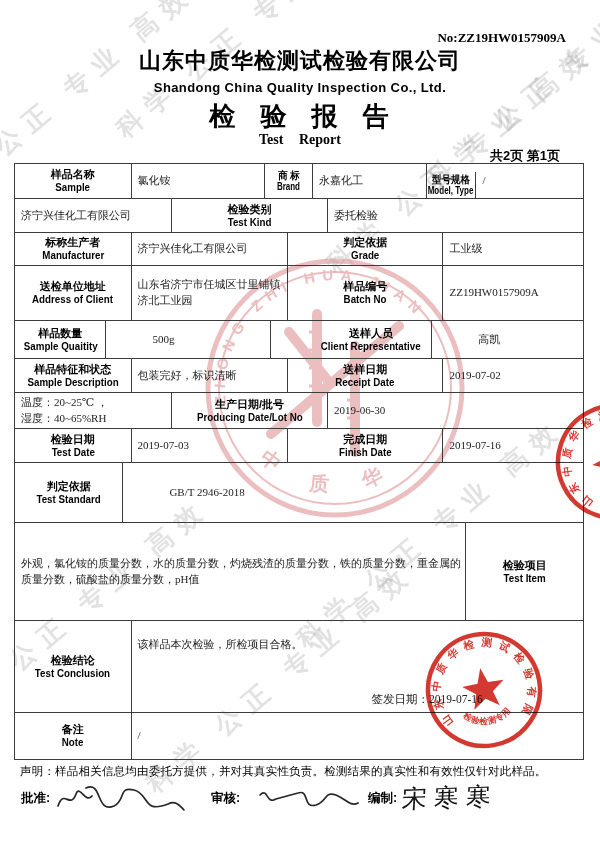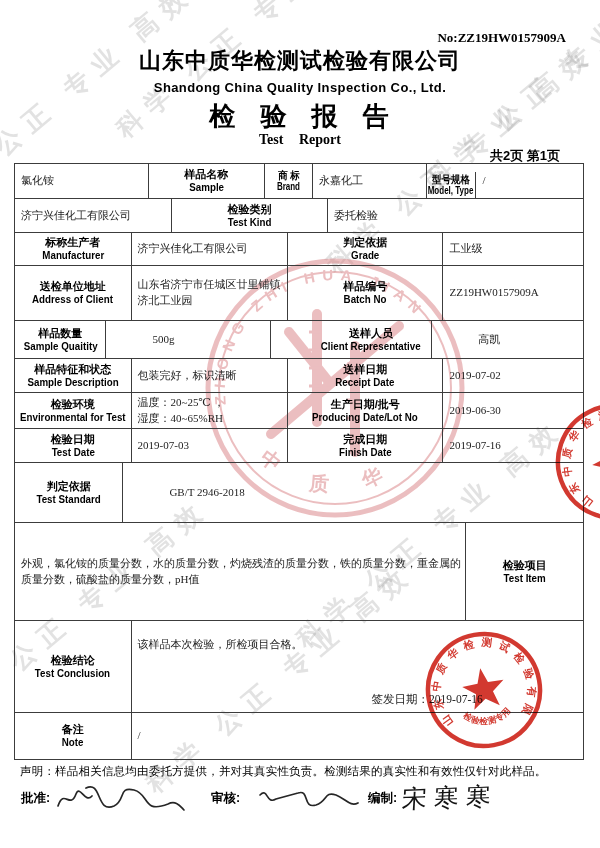--- a/index.html
+++ b/index.html
@@ -113,25 +113,25 @@
   <div class="doc-no">No:ZZ19HW0157909A</div>
   <div class="company-cn">山东中质华检测试检验有限公司</div>
   <div class="company-en">Shandong China Quality Inspection Co., Ltd.</div>
   <div class="title-cn">检 验 报 告</div>
   <div class="title-en">Test Report</div>
   <div class="pagination">共2页  第1页</div>
 
   <div class="rpt-table">
 
     <div class="tr h35">
-      <div class="c val w134">氯化铵</div>
       <div class="c lbl w117">
         <span class="cn">样品名称</span>
         <span class="en">Sample</span>
       </div>
+      <div class="c val w134">氯化铵</div>
       <div class="c lbl sm w48">
         <span class="cn">商 标</span>
         <span class="en">Brand</span>
       </div>
       <div class="c val w114">永嘉化工</div>
       <div class="c lbl sm w50">
         <span class="cn">型号规格</span>
         <span class="en">Model, Type</span>
       </div>
       <div class="c val w107">/</div>
@@ -192,24 +192,20 @@
       </div>
       <div class="c val w157">包装完好，标识清晰</div>
       <div class="c lbl w156">
         <span class="cn">送样日期</span>
         <span class="en">Receipt Date</span>
       </div>
       <div class="c val w140">2019-07-02</div>
     </div>
 
     <div class="tr h36">
-      <div class="c lbl w117">
-        <span class="cn">检验环境</span>
-        <span class="en">Environmental for Test</span>
-      </div>
       <div class="c val pre w157">温度：20~25℃ ，
 湿度：40~65%RH</div>
       <div class="c lbl w156">
         <span class="cn">生产日期/批号</span>
         <span class="en">Producing Date/Lot No</span>
       </div>
       <div class="c val w140">2019-06-30</div>
     </div>
 
     <div class="tr h34">

